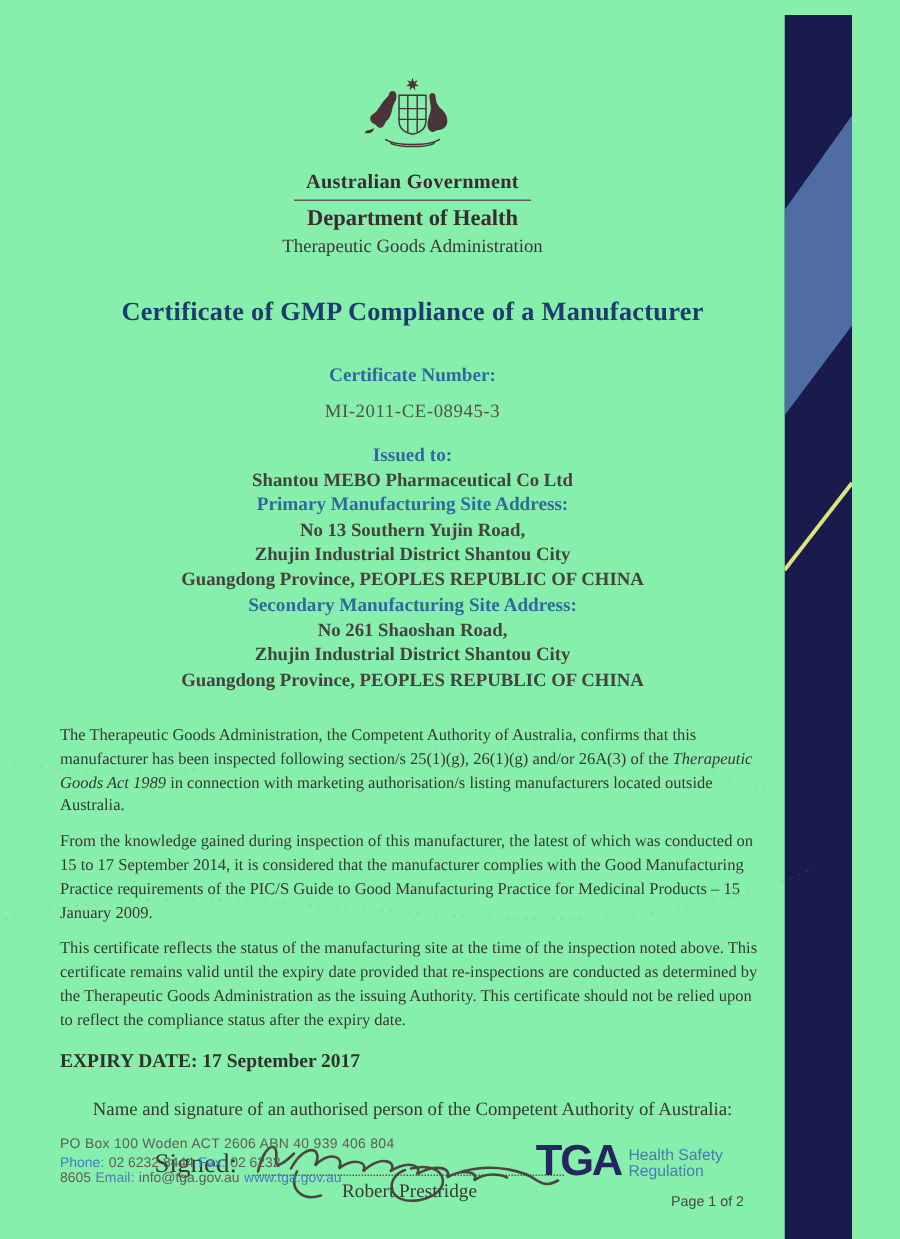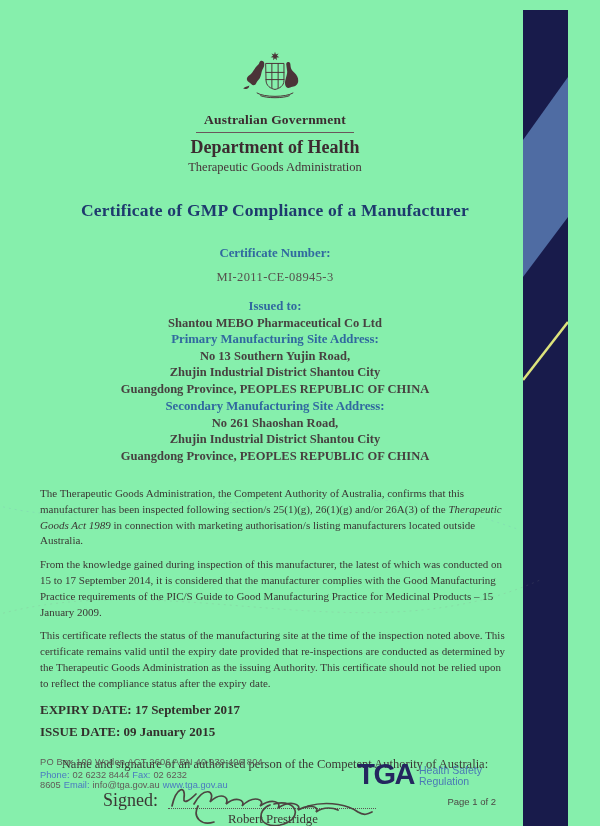--- a/index.html
+++ b/index.html
@@ -7,21 +7,21 @@
     position:relative;width:600px;height:826px;margin:0 auto;
     background:#86efac;overflow:hidden;
     font-family:"Liberation Serif", serif;color:#3d3a38;
   }
   .content{position:absolute;left:40px;top:0;width:470px;}
   .center{text-align:center;}
   
   .crest-wrap{margin-top:50px;text-align:center;}
   .gov-name{margin-top:6px;font-size:13.5px;font-weight:bold;color:#3c2b30;letter-spacing:.2px;}
   .gov-divider{width:158px;height:0;border-top:1.2px solid #6a565b;margin:4px auto 0;}
-  .dept-name{margin-top:4px;font-size:18px;font-weight:bold;color:#3c2b30;}
+  .dept-name{margin-top:4px;font-size:15px;font-weight:bold;color:#3c2b30;}
   .agency-name{margin-top:2px;font-size:12.5px;color:#463338;}
   
   .doc-title{margin-top:25px;font-size:17.5px;font-weight:bold;color:#1e3a6e;letter-spacing:.2px;}
   .blue-label{font-size:12.8px;font-weight:bold;color:#31699f;line-height:16.5px;}
   .cert-number{margin-top:7px;font-size:12.5px;color:#56504d;letter-spacing:.4px;line-height:16.5px;}
   .mt-group{margin-top:13px;}
   .addr-line{font-size:12.5px;font-weight:bold;color:#474140;line-height:16.5px;}
   
   .body-text{margin-top:22px;}
   .body-text p{margin:0 0 8px 0;font-size:11px;line-height:15.8px;color:#3b3734;}
@@ -117,21 +117,20 @@
     <div class="addr-line center">Zhujin Industrial District Shantou City</div>
     <div class="addr-line center">Guangdong Province, PEOPLES REPUBLIC OF CHINA</div>
 
     <div class="body-text">
       <p><span>The Therapeutic Goods Administration, the Competent Authority of Australia, confirms that this manufacturer has been inspected following section/s 25(1)(g), 26(1)(g) and/or 26A(3) of the </span><i>Therapeutic Goods Act 1989</i><span> in connection with marketing authorisation/s listing manufacturers located outside Australia.</span></p>
       <p>From the knowledge gained during inspection of this manufacturer, the latest of which was conducted on 15 to 17 September 2014, it is considered that the manufacturer complies with the Good Manufacturing Practice requirements of the PIC/S Guide to Good Manufacturing Practice for Medicinal Products – 15 January 2009.</p>
       <p>This certificate reflects the status of the manufacturing site at the time of the inspection noted above. This certificate remains valid until the expiry date provided that re-inspections are conducted as determined by the Therapeutic Goods Administration as the issuing Authority. This certificate should not be relied upon to reflect the compliance status after the expiry date.</p>
     </div>
 
     <div class="date-line expiry">EXPIRY DATE: 17 September 2017</div>
-    <div class="date-line issue">ISSUE DATE: 09 January 2015</div>
 
     <div class="sig-instruction center">Name and signature of an authorised person of the Competent Authority of Australia:</div>
     <div class="sig-row">
       <span class="sig-label">Signed:</span>
       <span class="sig-line"></span>
       <svg class="sig-scrawl" width="230" height="70" viewBox="0 0 230 70">
         <g fill="none" stroke="#4c4541" stroke-width="1.7" stroke-linecap="round">
           <path d="M14,44 C18,26 28,22 26,36 C25,43 32,38 38,32"></path>
           <path d="M36,42 C46,24 58,28 52,40 C62,30 72,34 68,42 C78,34 88,38 84,44 C96,32 108,38 102,44 C114,36 124,40 120,46 C132,38 144,42 140,48 C150,42 162,44 158,50 C166,44 176,46 180,48"></path>
           <path d="M150,44 C172,38 192,44 200,50 C206,54 210,52 214,50"></path>

